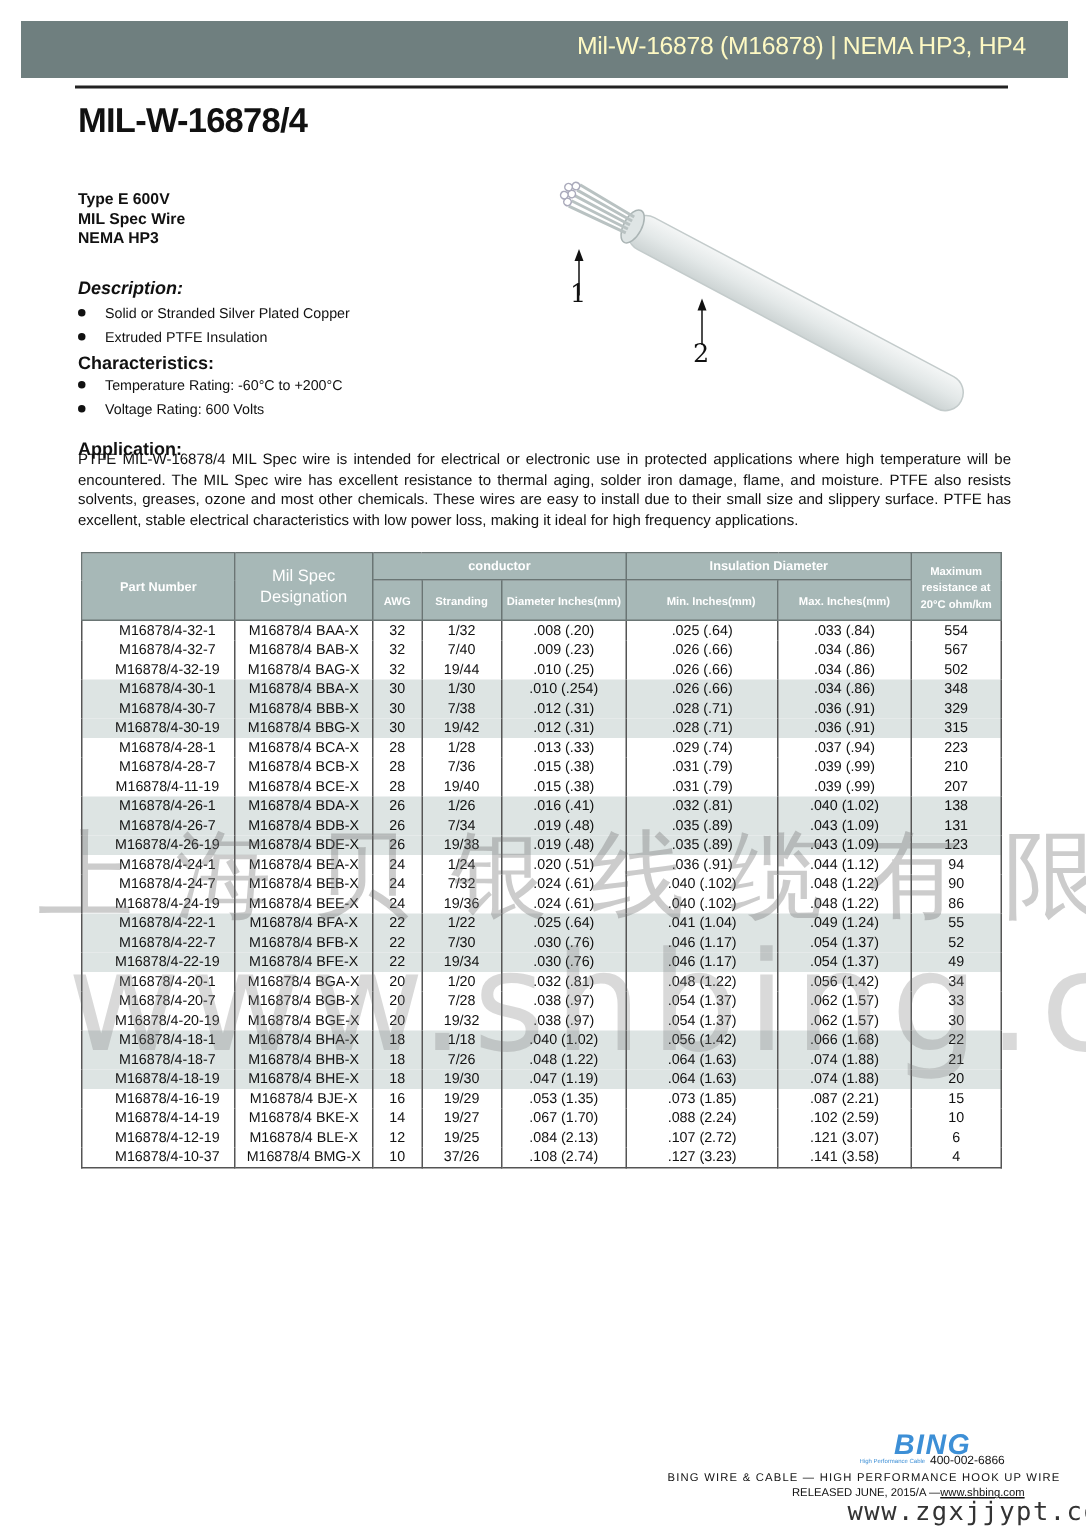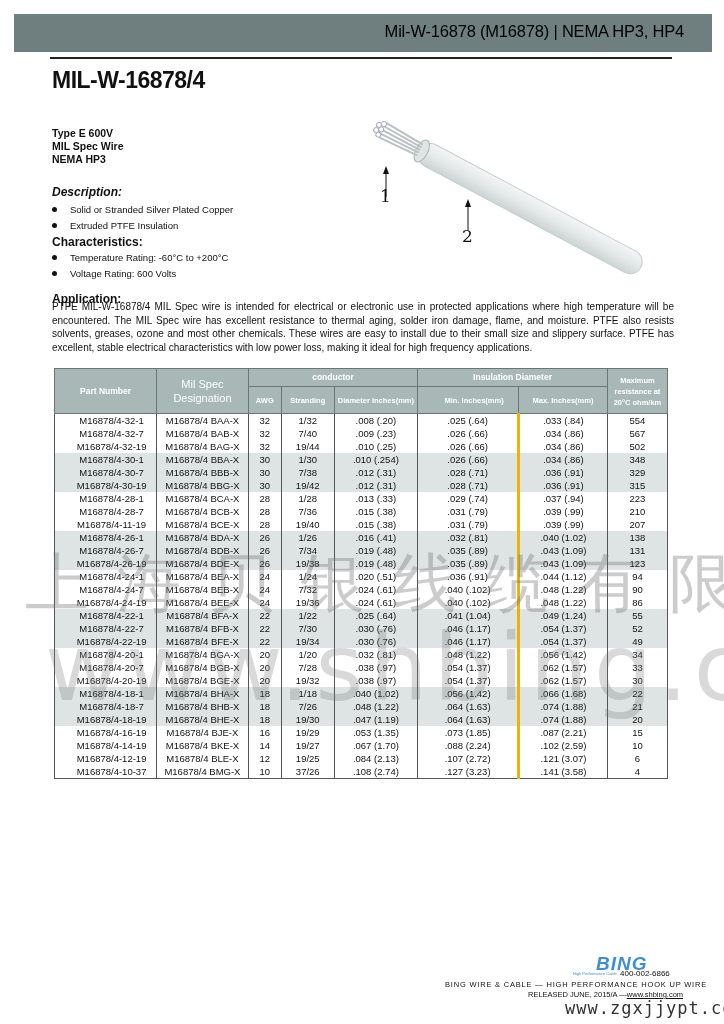--- a/index.html
+++ b/index.html
@@ -1,39 +1,39 @@
 <!DOCTYPE html>
 <html><head>
 <meta charset="utf-8">
 <style>
   html, body { margin:0; padding:0; }
   body { width:724px; height:1024px; background:#ffffff; position:relative; overflow:hidden;
          font-family:"Liberation Sans", sans-serif; color:#111; }
   .banner { position:absolute; left:14px; top:14px; width:698px; height:38px; background:#6f7f7f; }
-  .banner-text { position:absolute; right:28px; top:8px; color:#000000; font-size:16.5px; letter-spacing:-0.2px; }
+  .banner-text { position:absolute; right:28px; top:8px; color:#fef9c3; font-size:16.5px; letter-spacing:-0.2px; }
   .rule { position:absolute; left:50px; top:57px; width:622px; height:1.5px; background:#222; }
   .title { position:absolute; left:52px; top:67px; font-size:23px; font-weight:bold; letter-spacing:-0.5px; }
   .subtitle { position:absolute; left:52px; top:127px; font-size:10.5px; font-weight:bold; line-height:13px; }
   .section-h { position:absolute; left:52px; font-size:12px; font-weight:bold; }
   .bullet { position:absolute; left:52px; font-size:9.5px; }
   .bullet .dot { display:inline-block; width:5px; height:5px; background:#111; border-radius:50%; margin-right:13px; vertical-align:middle; position:relative; top:-1px; }
   .para { position:absolute; left:52px; top:300px; width:622px; font-size:10px; line-height:13.5px; text-align:justify; }
   .illustration { position:absolute; left:360px; top:120px; width:300px; height:160px; }
   .callout { position:absolute; font-family:"DejaVu Serif", serif; font-size:17px; }
 
   table.spec { position:absolute; left:54px; top:368px; width:614px; border-collapse:collapse; font-size:9.5px; }
   table.spec th { background:#a7b8b7; color:#fff; font-weight:bold; border:1px solid #6a7574; padding:0; text-align:center; line-height:11px; }
   table.spec th.big { font-size:11px; font-weight:normal; line-height:14px; }
   table.spec th.small { font-size:7.5px; }
   table.spec td { text-align:center; padding:0; height:13px; line-height:13px; border-left:1px solid #555; border-right:1px solid #555; }
   table.spec tr.shade td { background:#dde4e3; }
   table.spec tr:last-child td { border-bottom:1.5px solid #555; }
   table.spec td.c-part { width:95px;padding-left:12px; }
   table.spec td.c-mil { width:95px; }
-  table.spec td.c-maxd { border-left:3px solid #eab308; }
+  table.spec td.c-maxd { border-left:1px solid #eab308; }
 
   .watermark1 { position:absolute; left:25px; top:540px; width:690px; font-size:64px; color:rgba(110,110,110,0.35); letter-spacing:28px; pointer-events:none; font-family:"DejaVu Sans", sans-serif; white-space:nowrap; }
   .watermark2 { position:absolute; left:45px; top:615px; font-size:92px; color:rgba(120,120,120,0.28); letter-spacing:6px; pointer-events:none; font-family:"DejaVu Sans", sans-serif; white-space:nowrap; }
   .watermark3 { position:absolute; left:565px; top:998px; font-size:17px; color:#333; font-family:"DejaVu Sans Mono", monospace; letter-spacing:1px; }
 
   .logo { position:absolute; left:548px; top:953px; font-size:19px; font-weight:bold; font-style:italic; color:#3d8fd6; letter-spacing:1px;margin-left:48px; }
   .logo-sub { position:absolute; left:573px; top:971px; font-size:4px; color:#3d8fd6; }
   .phone { position:absolute; left:620px; top:969px; font-size:8px; }
   .foot1 { position:absolute; left:445px; top:980px; font-size:7.5px; letter-spacing:0.8px; }
   .foot2 { position:absolute; left:528px; top:990px; font-size:7.5px; }

